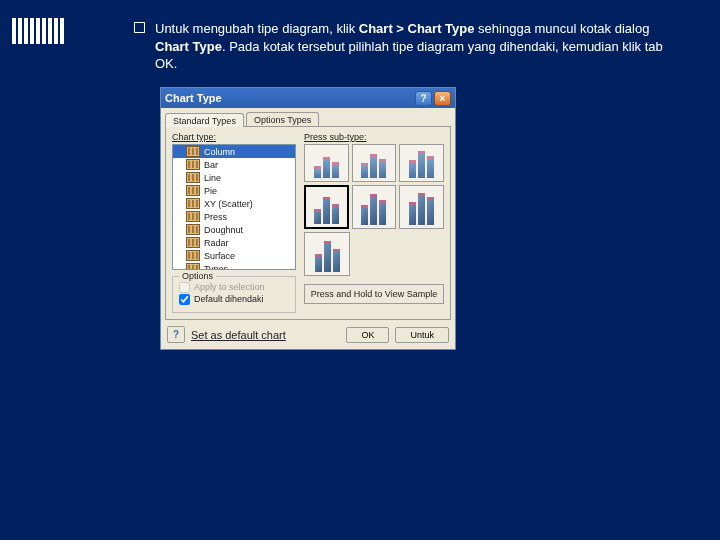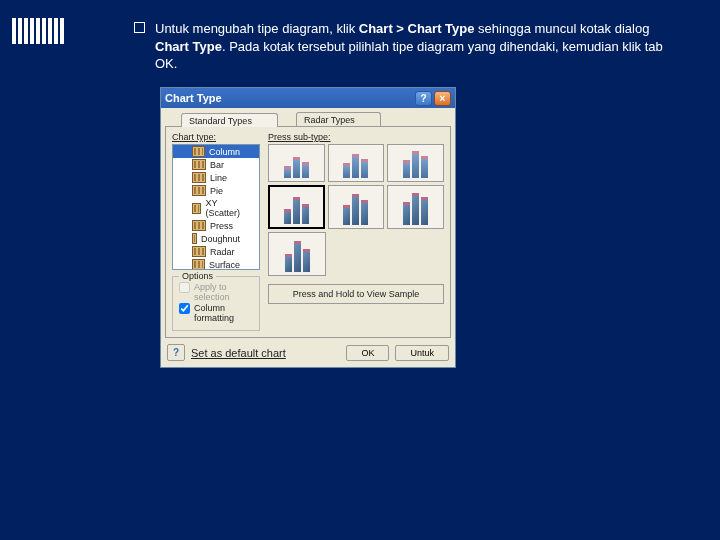--- a/index.html
+++ b/index.html
@@ -63,47 +63,46 @@
     text-align: center;
   }
   .titlebar .win-btn.blue { background: linear-gradient(#6ea3e8,#3d78c8); border-color:#2c5a9a;}
   .tabs {
     display: flex;
     margin: 4px 4px 0 4px;
     gap: 2px;
     font-size: 9px;
   }
   .tab {
-    padding: 2px 25px 1px 7px;
+    padding: 2px 7px 1px 7px;
     background: #ece9d8;
     border: 1px solid #9a9a9a;
     border-bottom: none;
     border-radius: 3px 3px 0 0;
-    margin-left: 16px;
   }
   .tab.active { background: #f4f2e8; position:relative; top:1px;}
   .dlg-body {
     margin: 0 4px;
     border: 1px solid #9a9a9a;
     background: #ece9d8;
     padding: 5px 6px 6px 6px;
   }
   .cols { display:flex; gap:8px; }
-  .col-left { width: 88px; }
+  .col-left { width: 124px; }
   .col-right { flex:1; }
   .lbl { font-size:9px; margin-bottom:2px; text-decoration: underline; }
   .chart-list {
     background: #fff;
     border: 1px solid #7d96b0;
     height: 126px;
     overflow: hidden;
   }
   .chart-list .item {
     display:flex; align-items:center;
-    padding: 1px 19px;
+    padding: 1px 13px;
     font-size: 9px;
   }
   .chart-list .item.sel {
     background: #316ac5; color:#fff;
   }
   .chart-list .ico {
     width: 14px; height: 11px;
     margin-right: 4px;
     background: #dcb77a;
     border: 1px solid #7a5a2a;
@@ -212,21 +211,21 @@
 </div>
 
 <div class="dialog">
   <div class="titlebar">
     <span class="title">Chart Type</span>
     <div class="win-btn blue">?</div>
     <div class="win-btn">×</div>
   </div>
   <div class="tabs">
     <div class="tab active">Standard Types</div>
-    <div class="tab">Radar Types</div>
+    <div class="tab">Options Types</div>
   </div>
   <div class="dlg-body">
     <div class="cols">
       <div class="col-left">
         <div class="lbl">Chart type:</div>
         <div class="chart-list">
           <div class="item sel">
               <span class="ico"></span>
               <span>Column</span>
             </div>
@@ -269,21 +268,21 @@
 
         </div>
         <div class="options">
           <span class="grp-lbl">Options</span>
           <label class="chk dim">
               <input type="checkbox" disabled="" style="">
               <span>Apply to selection</span>
             </label>
           <label class="chk">
               <input type="checkbox" checked="" style="">
-              <span>Column formatting</span>
+              <span>Default dihendaki</span>
             </label>
         </div>
       </div>
       <div class="col-right">
         <div class="lbl">Press sub-type:</div>
         <div class="subtype-grid">
           <div class="thumb">
               <span style="height:40%"></span>
               <span style="height:70%"></span>
               <span style="height:55%"></span>

